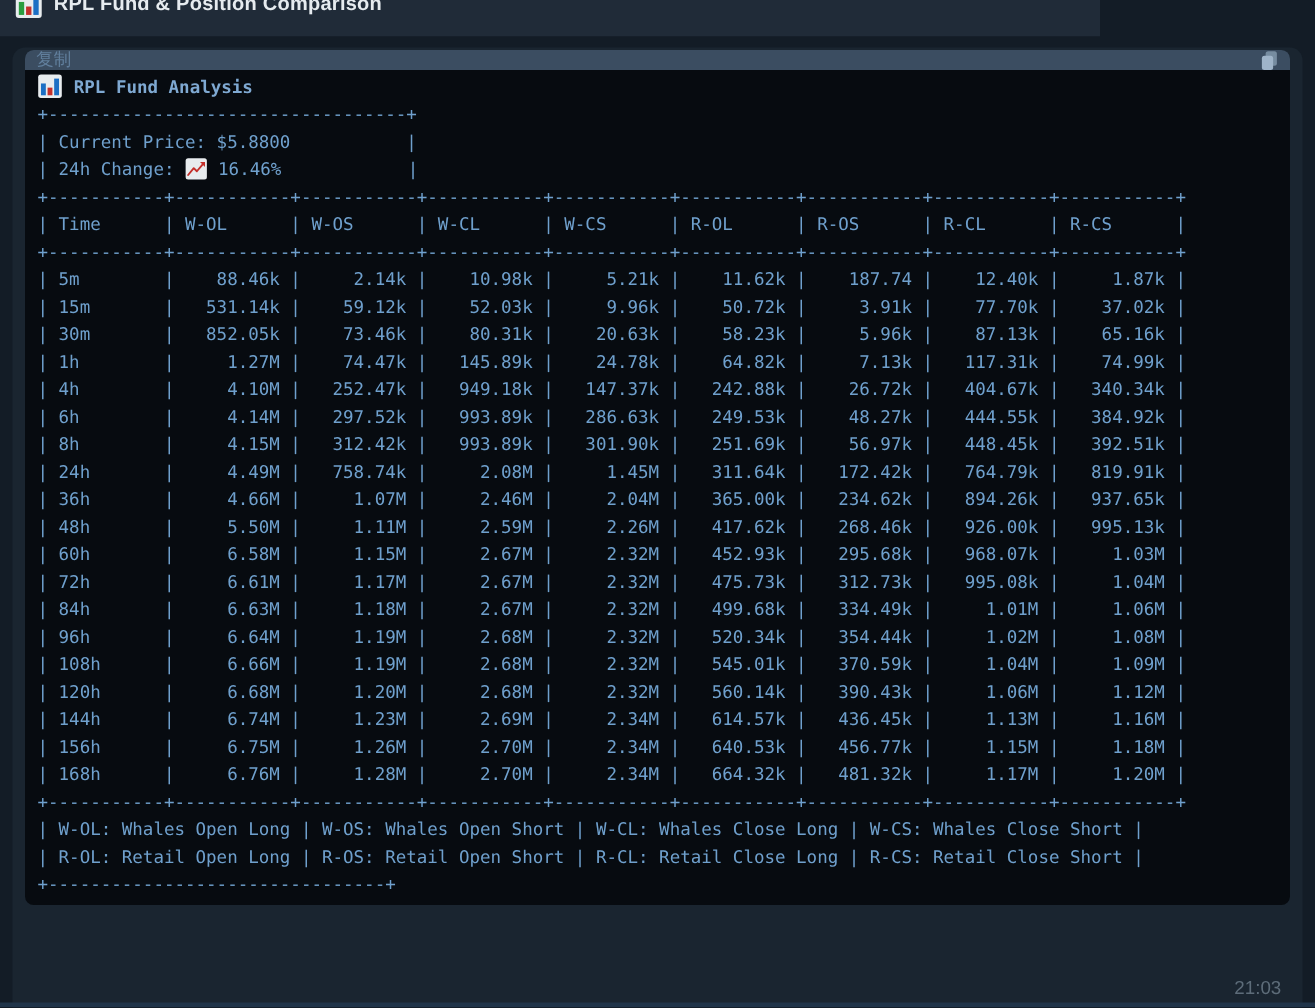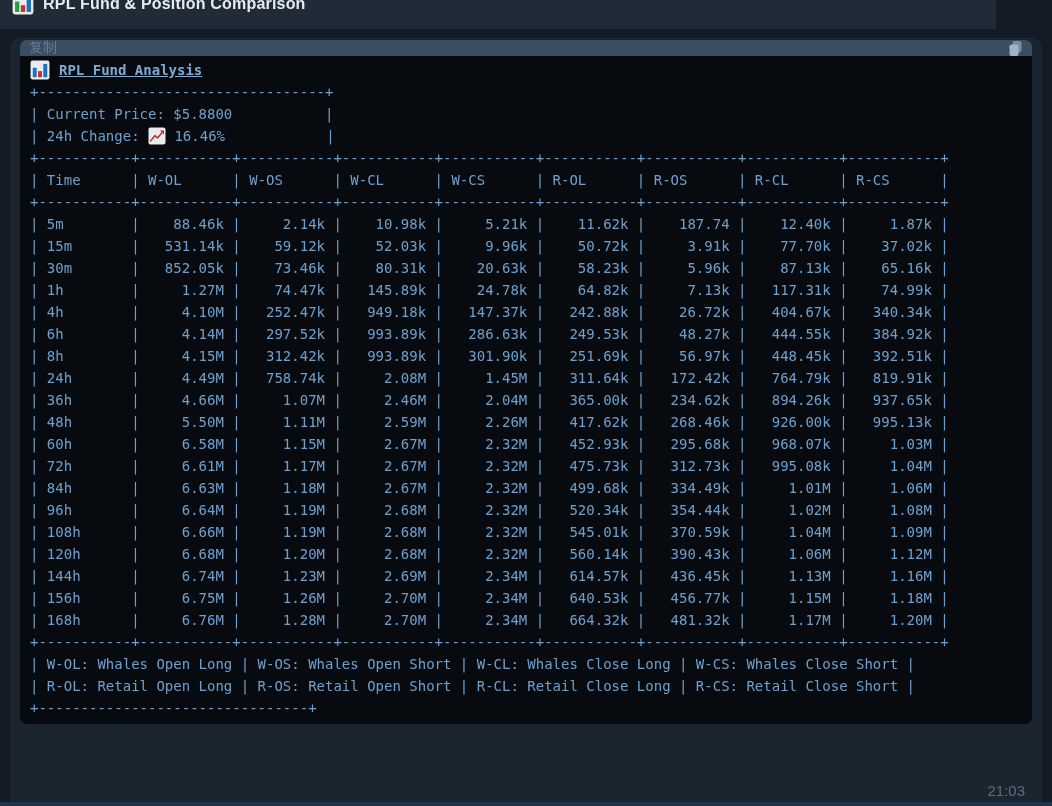--- a/index.html
+++ b/index.html
@@ -2,21 +2,21 @@
 <html><head>
 <meta charset="utf-8">
 <style>
   html,body{margin:0;padding:0;}
   body{
     width:1052px;height:806px;overflow:hidden;position:relative;
     background:#131c26;
     font-family:"Liberation Sans",sans-serif;
   }
   .topbar{
-    position:absolute;top:0;left:0;width:996px;height:29px;
+    position:absolute;top:0;left:0;width:880px;height:29px;
     background:#202b38;overflow:hidden;
   }
   .topbar-inner{
     display:flex;align-items:center;gap:9px;
     margin:-7px 0 0 12px;
   }
   .topbar-title{
     color:#e6ebef;font-size:16px;font-weight:bold;letter-spacing:.2px;
   }
   .bubble{
@@ -35,21 +35,21 @@
   .copy-label{color:#617f9d;font-size:14px;}
   .code-body{
     background:#070b10;
     padding:3px 10px 5px 10px;
   }
   .cline{
     white-space:pre;height:22px;line-height:22px;
     font-family:"DejaVu Sans Mono",monospace;
     font-size:14px;color:#6fa0cd;
   }
-  .cline.title-line{font-weight:bold;color:#7fa9d2;text-decoration:underline;}
+  .cline.title-line{font-weight:bold;color:#7fa9d2;}
   .emoji{vertical-align:middle;margin-top:-3px;}
   .title-line .emoji{margin-right:9px;}
   .timestamp{
     position:absolute;right:17px;bottom:7px;
     color:#5d6c79;font-size:15px;margin-top:23px;
   }
   .bottom-accent{
     position:absolute;left:0;bottom:0;width:1052px;height:4px;
     background:#203449;z-index:5;
   }

